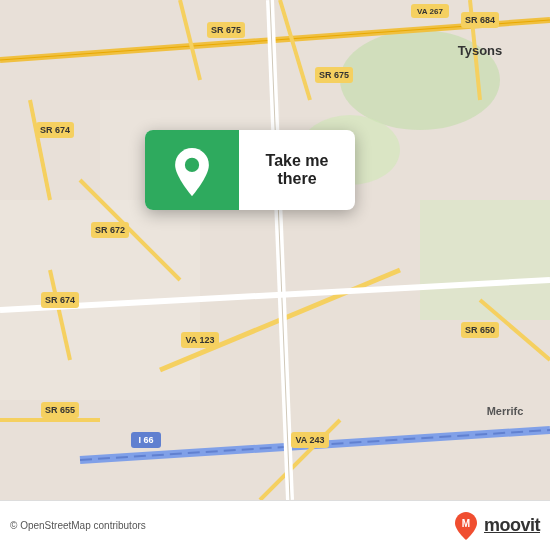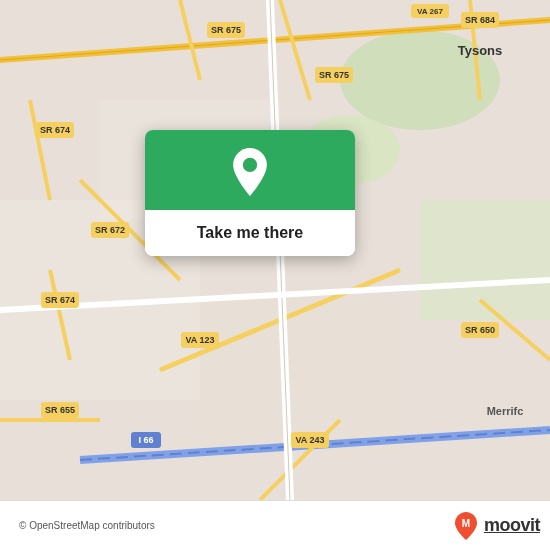--- a/index.html
+++ b/index.html
@@ -23,21 +23,20 @@
     
     #popup-card {
       position: absolute;
       top: 130px;
       left: 145px;
       width: 210px;
       background: white;
       border-radius: 8px;
       box-shadow: 0 4px 16px rgba(0,0,0,0.3);
       display: flex;
-      flex-direction: column;
       align-items: center;
       overflow: hidden;
     }
 
     #popup-icon-area {
       background: #2eaa5e;
       width: 100%;
       display: flex;
       justify-content: center;
       align-items: center;
@@ -88,21 +87,20 @@
     }
 
     #bottom-left {
       display: flex;
       flex-direction: column;
     }
 
     #copyright-text {
       font-size: 10px;
       color: #555;
-      margin-left: 9px;
     }
 
     #bottom-title {
       font-size: 13px;
       font-weight: 600;
       color: #222;
     }
 
     #moovit-logo {
       display: flex;

